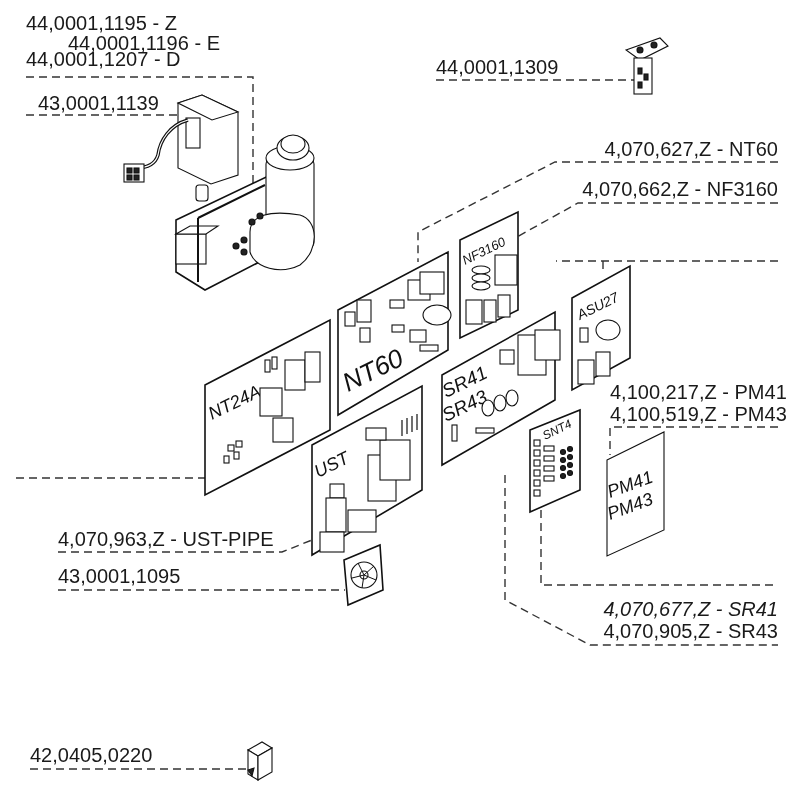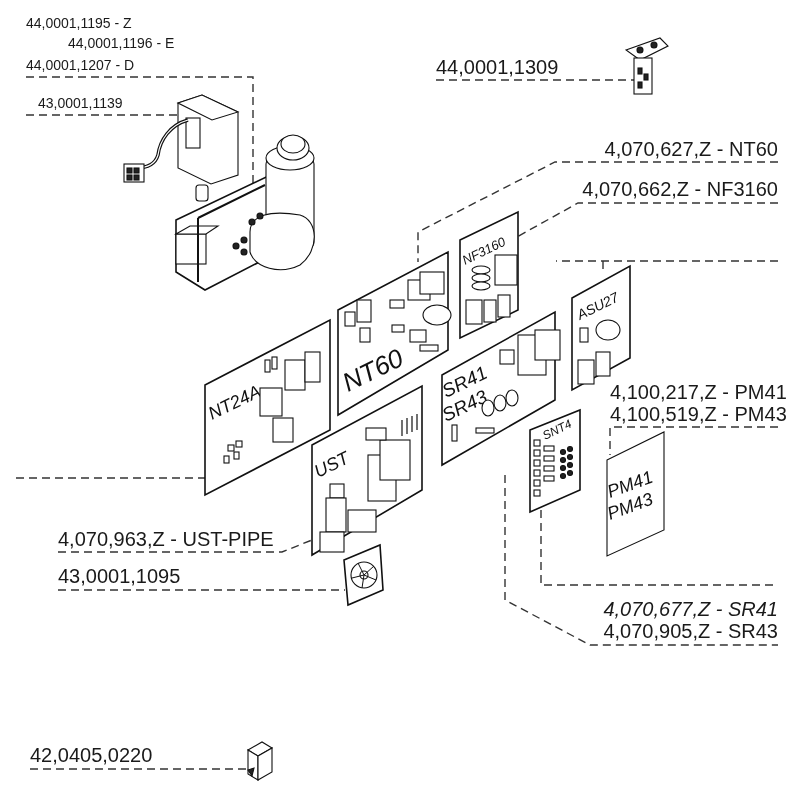--- a/index.html
+++ b/index.html
@@ -1,21 +1,21 @@
 <!DOCTYPE html>
 <html><head>
   <meta charset="utf-8">
   <style>
     html, body { margin: 0; padding: 0; background: #ffffff; }
     body { width: 800px; height: 800px; position: relative; overflow: hidden;
            font-family: "Liberation Sans", sans-serif; color: #1a1a1a; }
     #diagram { position: absolute; left: 0; top: 0; width: 800px; height: 800px; }
     .lbl { position: absolute; font-size: 20px; line-height: 18px; white-space: nowrap; color: #1a1a1a; }
     .lbl.r { text-align: right; }
-    .lbl.sm { font-size: 14px; line-height: 18px; }
+    .lbl.sm { font-size: 20px; line-height: 18px; }
     svg text { font-family: "Liberation Sans", sans-serif; font-style: italic; fill: #111; }
     .ln { stroke: #333; stroke-width: 1.4; fill: none; stroke-dasharray: 8 5; }
     .pb { stroke: #111; stroke-width: 1.6; fill: #fff; }
     .cp { stroke: #111; stroke-width: 1.1; fill: #fff; }
     .cpd { stroke: #111; stroke-width: 1.1; fill: #222; }
   </style>
 </head>
 <body>
 
 <div id="diagram">
@@ -225,21 +225,21 @@
     <g>
       <polygon class="cp" points="248,750 262,742 272,748 258,756"></polygon>
       <polygon class="cp" points="248,750 258,756 258,780 248,774"></polygon>
       <polygon class="cp" points="258,756 272,748 272,772 258,780"></polygon>
       <polygon class="cpd" points="248,770 254,768 252,776"></polygon>
     </g>
   </svg>
 
   <div class="lbl sm" style="left:26px; top:14px;">44,0001,1195 - Z</div>
   <div class="lbl sm" style="left:26px; top:34px;margin-left:42px;">44,0001,1196 - E</div>
-  <div class="lbl sm" style="left:26px; top:56px;">44,0001,1207 - D</div>
+  <div class="lbl sm" style="left:26px; top:50px;">44,0001,1207 - D</div>
   <div class="lbl sm" style="left:38px; top:94px;">43,0001,1139</div>
 
   <div class="lbl" style="left:436px; top:58px;">44,0001,1309</div>
 
   <div class="lbl r" style="right:22px; top:140px;">4,070,627,Z - NT60</div>
   <div class="lbl r" style="right:22px; top:180px;">4,070,662,Z - NF3160</div>
 
   <div class="lbl" style="left:610px; top:383px;">4,100,217,Z - PM41</div>
   <div class="lbl" style="left:610px; top:405px;text-align:right;">4,100,519,Z - PM43</div>
 

